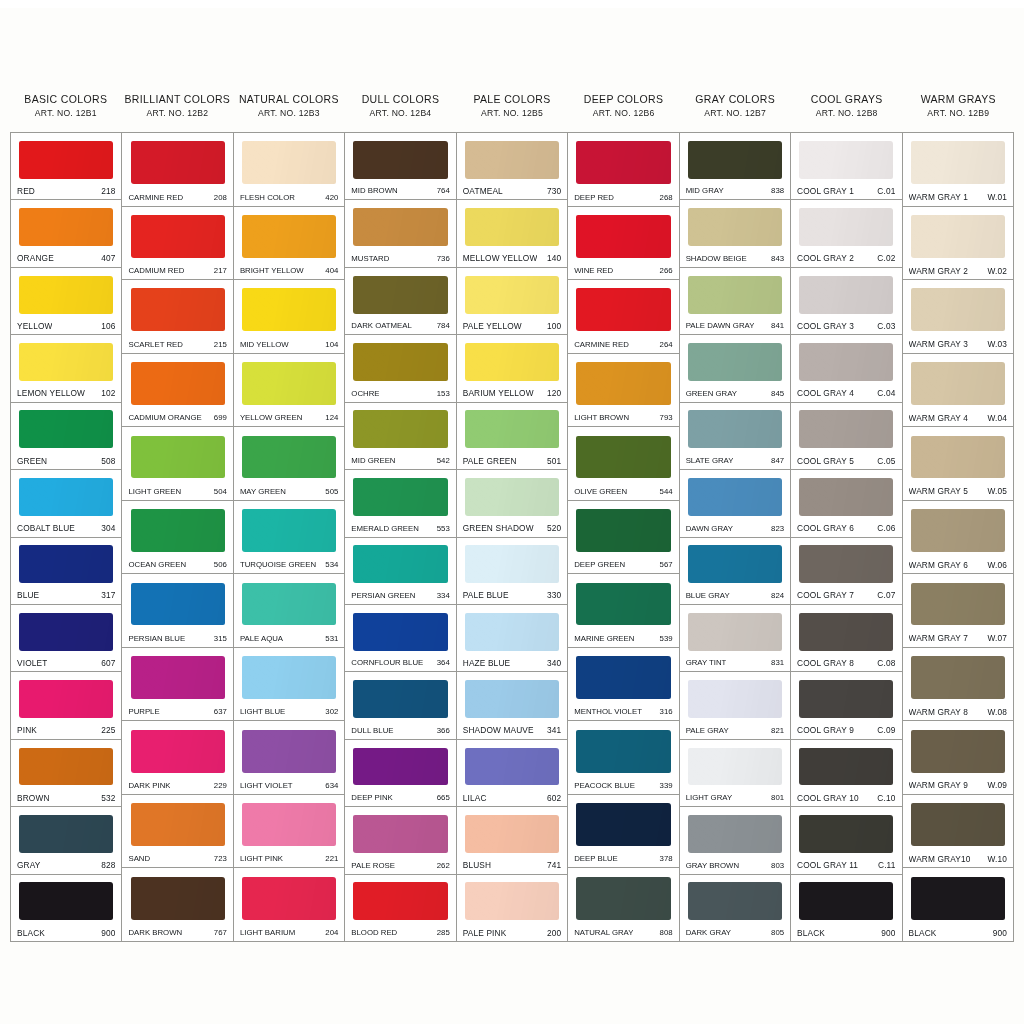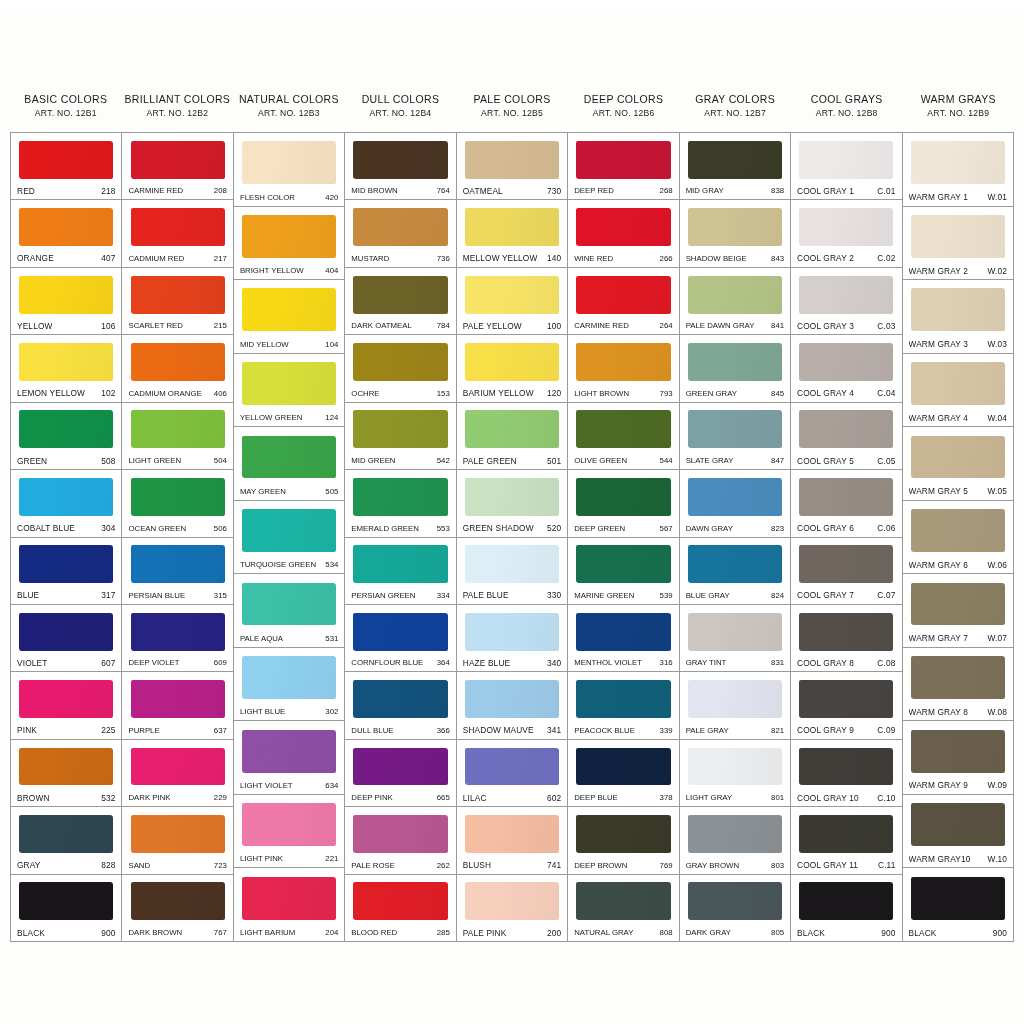--- a/index.html
+++ b/index.html
@@ -305,21 +305,21 @@
             <span class="c-name">SCARLET RED</span>
             <span class="c-code">215</span>
           </div>
         </div>
         <div class="cell">
           <div class="swatch-wrap">
             <div class="swatch" style="background-color: rgb(236, 106, 20);"></div>
           </div>
           <div class="caption">
             <span class="c-name">CADMIUM ORANGE</span>
-            <span class="c-code">406</span>
+            <span class="c-code">699</span>
           </div>
         </div>
         <div class="cell">
           <div class="swatch-wrap">
             <div class="swatch" style="background-color: rgb(127, 193, 60);"></div>
           </div>
           <div class="caption">
             <span class="c-name">LIGHT GREEN</span>
             <span class="c-code">504</span>
           </div>
@@ -337,29 +337,20 @@
           <div class="swatch-wrap">
             <div class="swatch" style="background-color: rgb(19, 114, 181);"></div>
           </div>
           <div class="caption">
             <span class="c-name">PERSIAN BLUE</span>
             <span class="c-code">315</span>
           </div>
         </div>
         <div class="cell">
           <div class="swatch-wrap">
-            <div class="swatch" style="background-color: rgb(38, 35, 131);"></div>
-          </div>
-          <div class="caption">
-            <span class="c-name">DEEP VIOLET</span>
-            <span class="c-code">609</span>
-          </div>
-        </div>
-        <div class="cell">
-          <div class="swatch-wrap">
             <div class="swatch" style="background-color: rgb(184, 32, 136);"></div>
           </div>
           <div class="caption">
             <span class="c-name">PURPLE</span>
             <span class="c-code">637</span>
           </div>
         </div>
         <div class="cell">
           <div class="swatch-wrap">
             <div class="swatch" style="background-color: rgb(232, 31, 111);"></div>
@@ -791,29 +782,20 @@
             <span class="c-code">339</span>
           </div>
         </div>
         <div class="cell">
           <div class="swatch-wrap">
             <div class="swatch" style="background-color: rgb(15, 35, 64);"></div>
           </div>
           <div class="caption">
             <span class="c-name">DEEP BLUE</span>
             <span class="c-code">378</span>
-          </div>
-        </div>
-        <div class="cell">
-          <div class="swatch-wrap">
-            <div class="swatch" style="background-color: rgb(58, 58, 40);"></div>
-          </div>
-          <div class="caption">
-            <span class="c-name">DEEP BROWN</span>
-            <span class="c-code">769</span>
           </div>
         </div>
         <div class="cell">
           <div class="swatch-wrap">
             <div class="swatch" style="background-color: rgb(60, 76, 71);"></div>
           </div>
           <div class="caption">
             <span class="c-name">NATURAL GRAY</span>
             <span class="c-code">808</span>
           </div>

